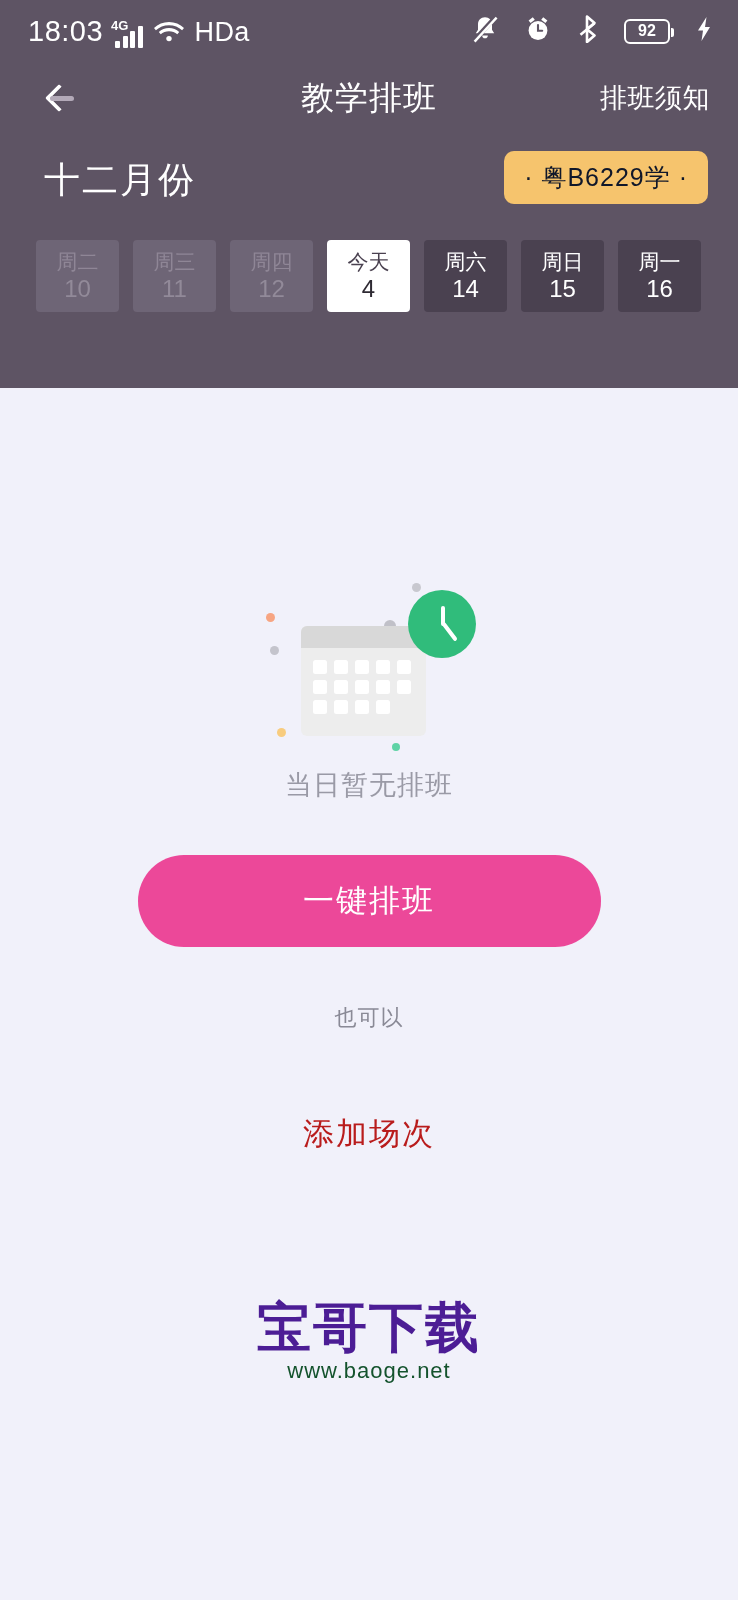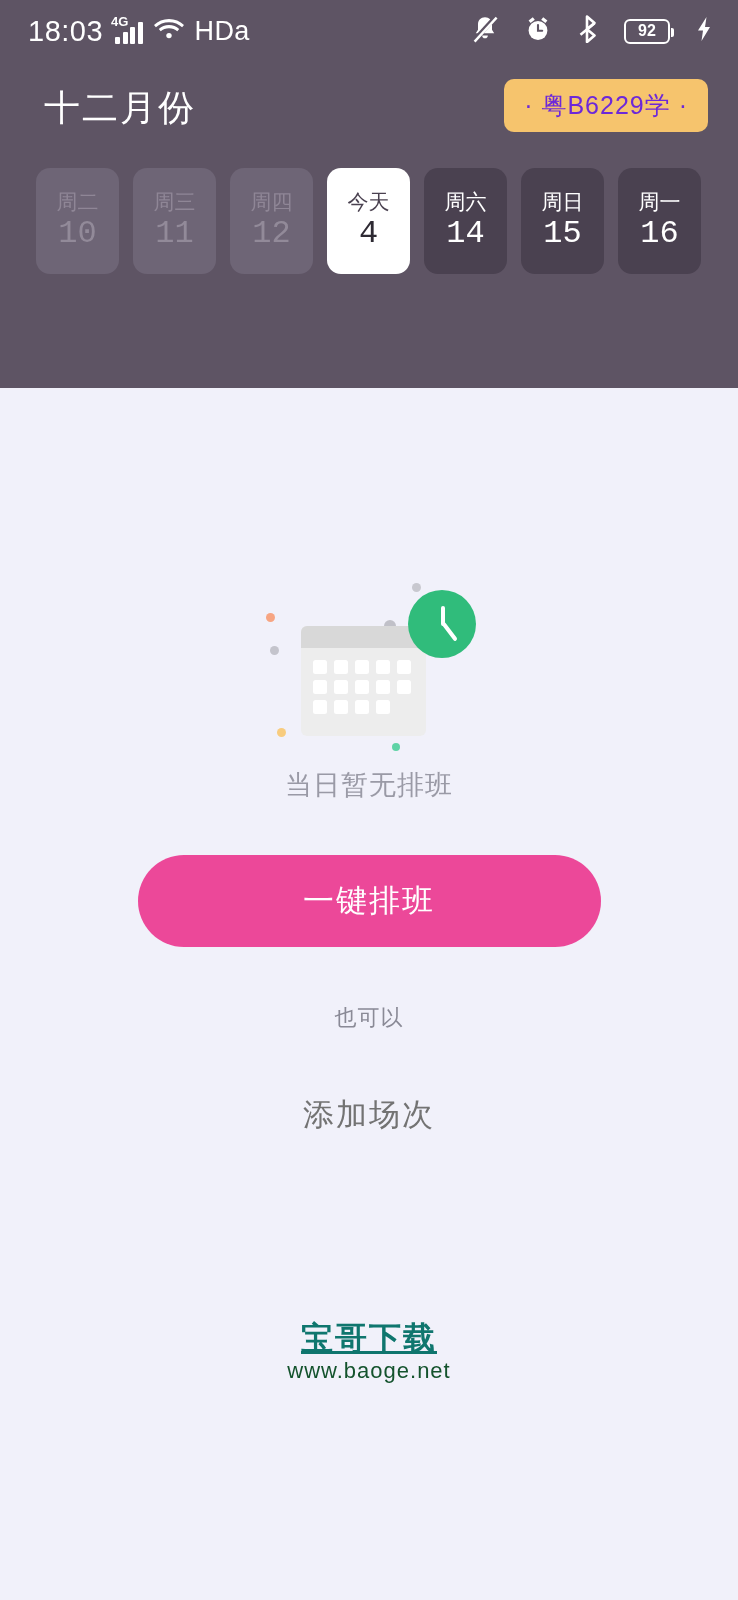--- a/index.html
+++ b/index.html
@@ -28,21 +28,21 @@
   
   .status-bar {
     height: 62px;
     display: flex;
     align-items: center;
     justify-content: space-between;
     padding: 0 26px 0 28px;
   }
   .status-left {
     display: flex;
-    align-items: center;
+    align-items: flex-end;
     gap: 11px;
   }
   .status-clock {
     color: #FFFFFF;
     font-size: 29px;
     letter-spacing: 0.5px;
     font-weight: 400;
   }
   .status-right {
     display: flex;
@@ -148,47 +148,47 @@
   }
   .month-label {
     color: #FFFFFF;
     font-size: 36px;
     letter-spacing: 2px;
     margin-top: 7px;
   }
   .plate-badge {
     margin-left: auto;
     background: #F6C46D;
-    color: #6d28d9;
+    color: #0f172a;
     font-size: 25px;
     padding: 10px 20px;
     border-radius: 10px;
     letter-spacing: 1px;
     white-space: nowrap;
   }
 
   
   .days-row {
     display: flex;
     gap: 14px;
     padding: 20px 26px 0 36px;
   }
   .day-chip {
     width: 83px;
-    height: 106px;
-    border-radius: 14px;
+    height: 72px;
+    border-radius: 4px;
     display: flex;
     flex-direction: column;
     align-items: center;
     justify-content: center;
     gap: 3px;
     flex: 0 0 auto;
   }
   .day-chip .dow { font-size: 21px; line-height: 1.1; }
-  .day-chip .dnum { font-size: 32px; line-height: 1.1; font-family: Liberation Mono, monospace; }
+  .day-chip .dnum { font-size: 24px; line-height: 1.1; }
 
   .day-chip.past { background: #6E6576; }
   .day-chip.past .dow { color: #8F8696; }
   .day-chip.past .dnum { color: #928A99; }
 
   .day-chip.future { background: #4A4150; }
   .day-chip.future .dow { color: #FFFFFF; }
   .day-chip.future .dnum { color: #FFFFFF; }
 
   .day-chip.selected { background: #FFFFFF; }
@@ -311,42 +311,41 @@
   }
 
   .alt-text {
     margin-top: 56px;
     color: #8A8A96;
     font-size: 22px;
     letter-spacing: 1px;
   }
 
   .alt-link {
-    margin-top: 61px;
-    color: #737373;
+    margin-top: 80px;
+    color: #b91c1c;
     font-size: 31px;
     letter-spacing: 2px;
     text-decoration: none;
   }
 
   
   .watermark {
     position: absolute;
     left: 0; right: 0;
     bottom: 14px;
     text-align: center;
     line-height: 1;
   }
   .wm-main {
     display: block;
-    color: #0f766e;
-    font-size: 32px;
+    color: #4c1d95;
+    font-size: 54px;
     font-weight: 700;
     letter-spacing: 2px;
-    text-decoration: underline;
   }
   .wm-sub {
     display: block;
     margin-top: 6px;
     color: #14532d;
     font-size: 22px;
     letter-spacing: 1px;
   }
 </style>
 </head>
@@ -409,20 +408,28 @@
       </span>
 
       <span>
         <svg width="16" height="26" viewBox="0 0 16 26" aria-hidden="true">
           <path d="M10.5 1L2 14.5h5L5.5 25 14 11h-5z" fill="#FFFFFF"></path>
         </svg>
       </span>
     </div>
   </div>
 
+  <div class="navbar">
+    <div class="nav-back">
+      <span class="chev"></span>
+      <span class="tail"></span>
+    </div>
+    <div class="nav-title">教学排班</div>
+    <div class="nav-action">排班须知</div>
+  </div>
 
   <div class="month-row">
     <div class="month-label">十二月份</div>
     <div class="plate-badge">· 粤B6229学 ·</div>
   </div>
 
   <div class="days-row">
     <div class="day-chip past">
       <span class="dow">周二</span>
       <span class="dnum">10</span>

